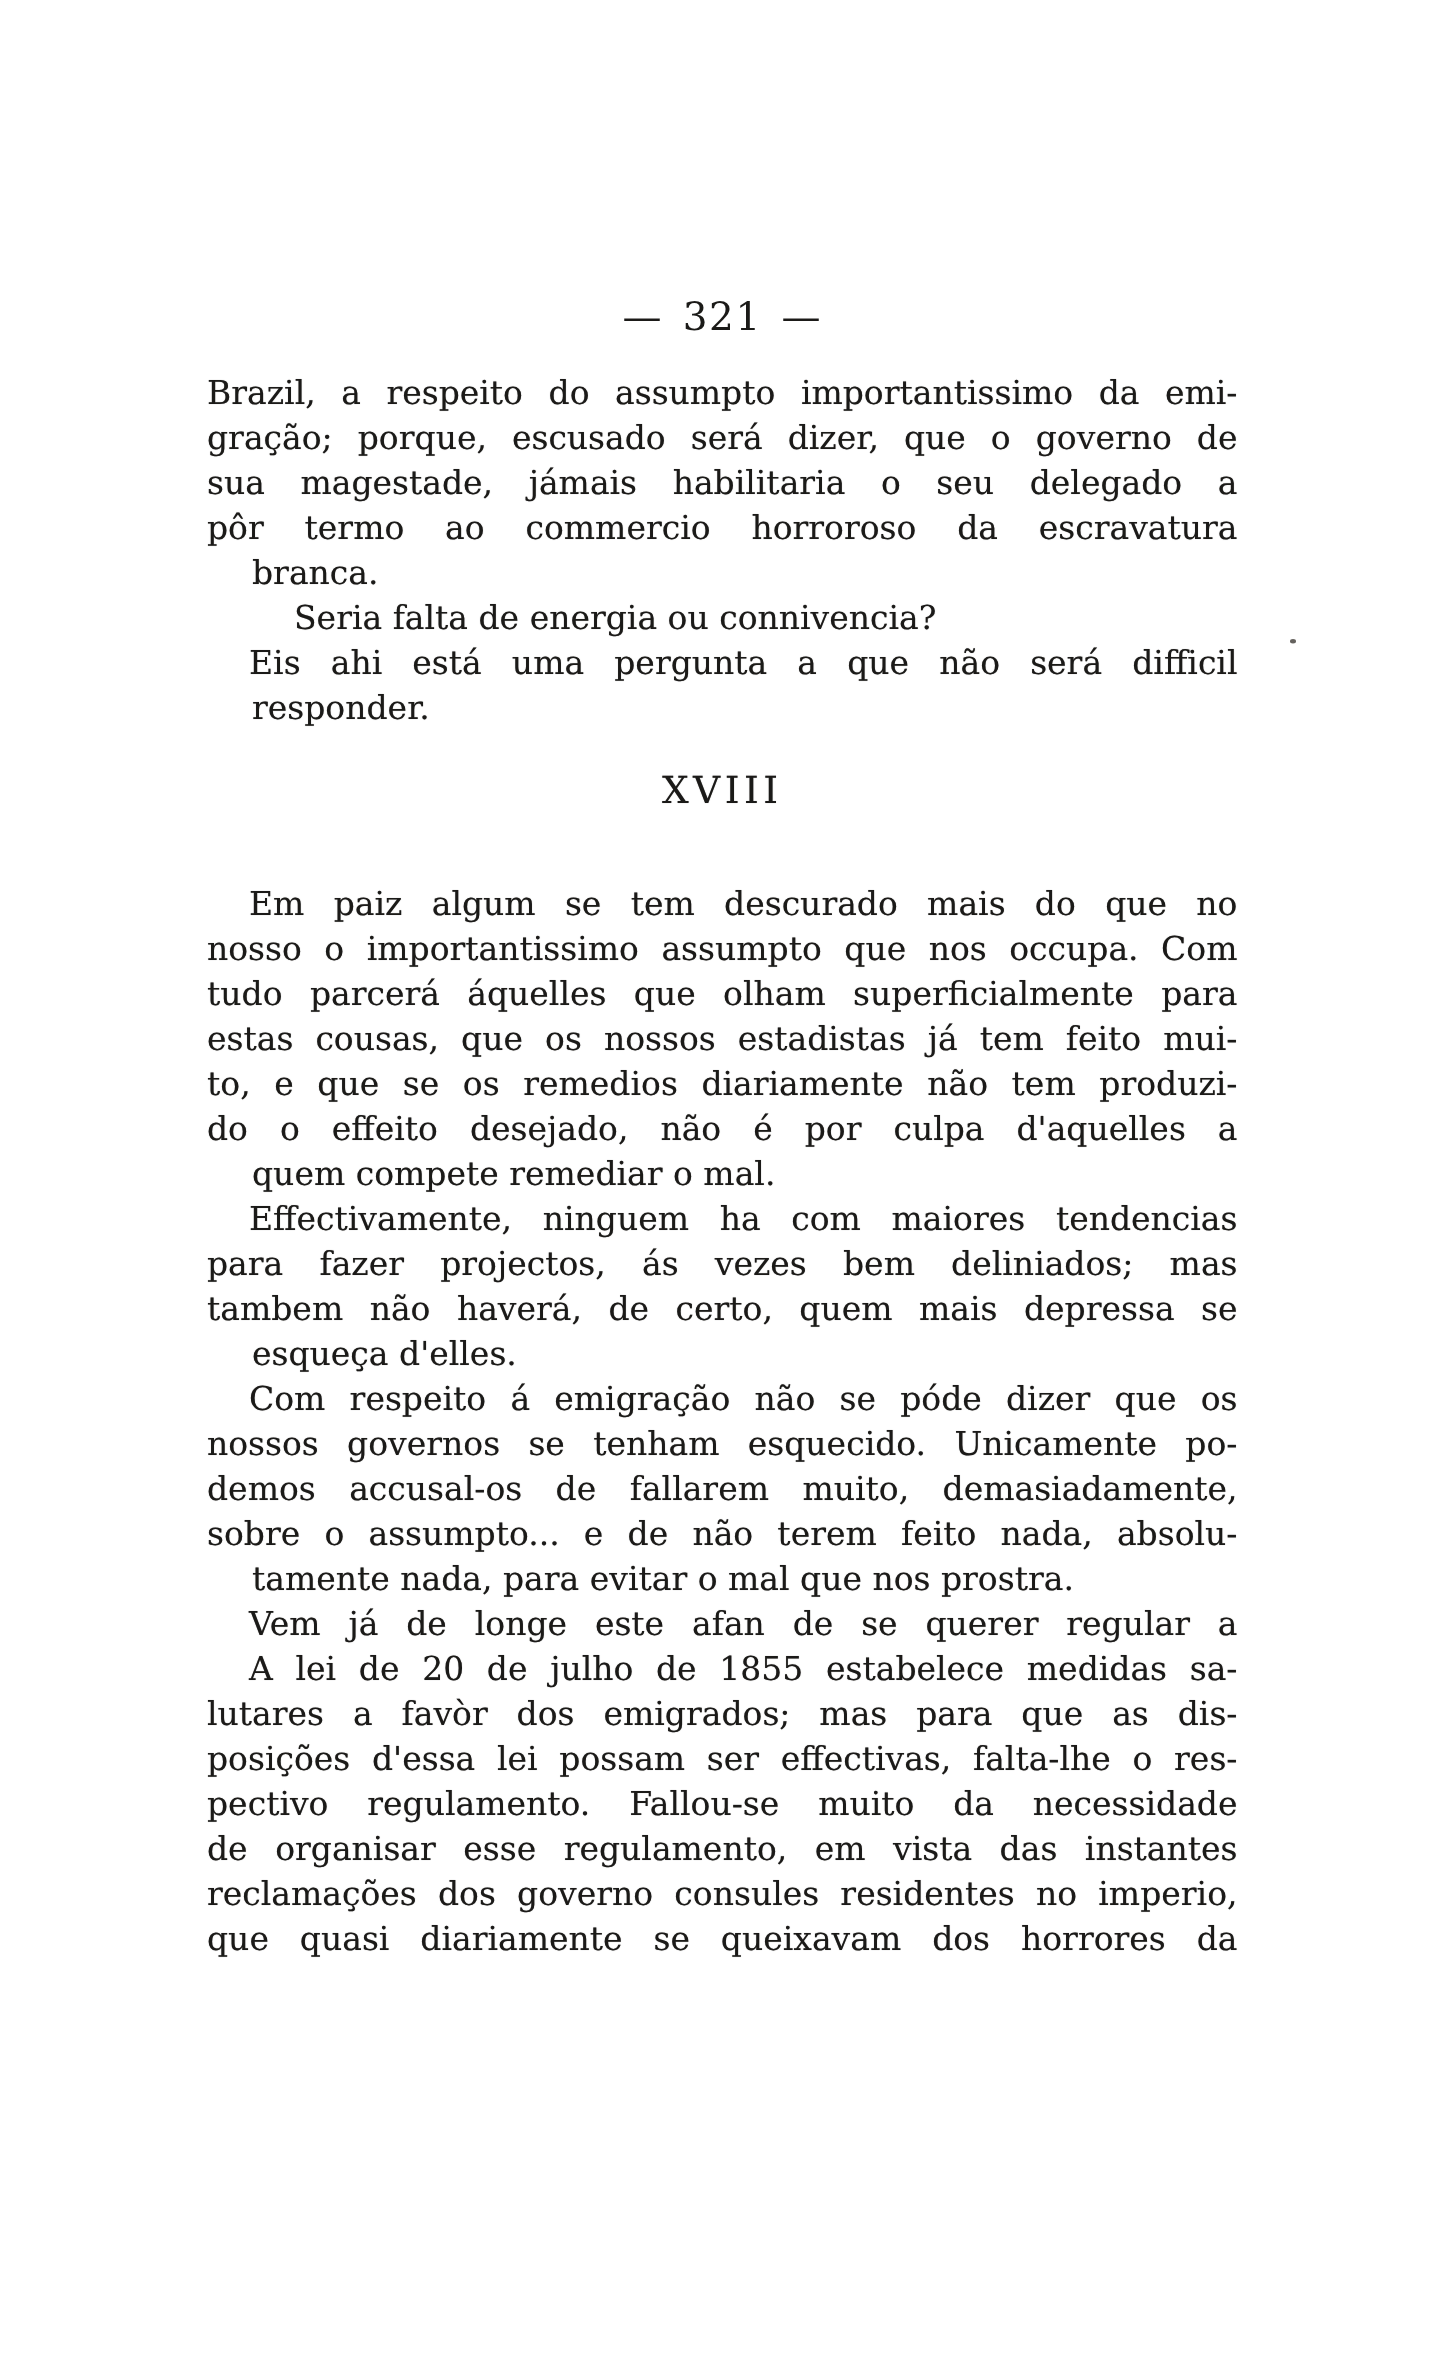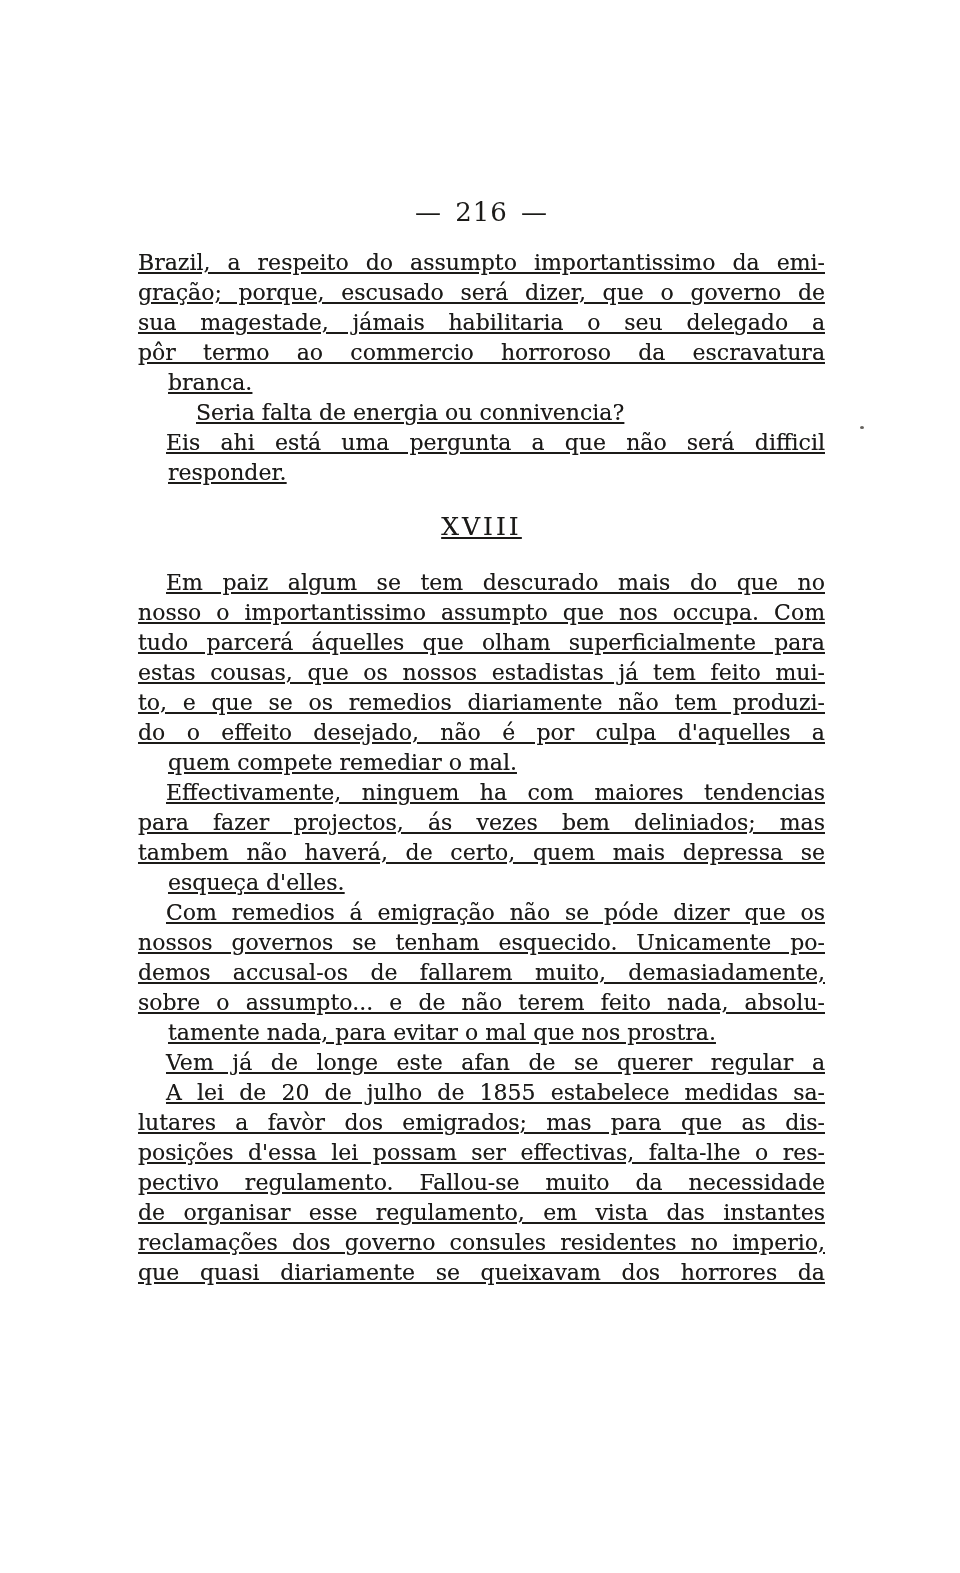--- a/index.html
+++ b/index.html
@@ -33,60 +33,59 @@
     letter-spacing: 1px;
   }
   .text-body {
     position: absolute;
     top: 248px;
     left: 138px;
     width: 687px;
     font-size: 22px;
     line-height: 30px;
     text-shadow: 0 0 0.5px rgba(27,26,24,0.55);
-    text-decoration: underline;
   }
   .paragraph {
     margin: 0;
   }
   .line {
     text-align: justify;
     text-align-last: justify;
   }
   .line.last {
     text-align-last: left;
     margin-left: 30px;
   }
   .line.indent {
     text-indent: 28px;
   }
   .section-heading {
     margin-top: 24px;
-    margin-bottom: 26px;
+    margin-bottom: 47px;
     text-align: center;
     font-size: 25px;
     line-height: 30px;
     letter-spacing: 3px;
   }
   .ink-speck {
     position: absolute;
     top: 426px;
     left: 860px;
     width: 4px;
     height: 3px;
     background: #4a4742;
     border-radius: 50%;
     opacity: 0.85;
   }
 </style>
 </head>
 <body>
 
 <div class="scan-page">
-  <div class="page-number">— 216 —</div>
+  <div class="page-number">— 321 —</div>
 
   <div class="text-body">
       <div class="paragraph">
         <div class="line">Brazil, a respeito do assumpto importantissimo da emi-</div>
         <div class="line">gração; porque, escusado será dizer, que o governo de</div>
         <div class="line">sua magestade, jámais habilitaria o seu delegado a</div>
         <div class="line">pôr termo ao commercio horroroso da escravatura</div>
         <div class="line last">branca.</div>
       </div>
       <div class="paragraph">
@@ -106,21 +105,21 @@
         <div class="line">do o effeito desejado, não é por culpa d'aquelles a</div>
         <div class="line last">quem compete remediar o mal.</div>
       </div>
       <div class="paragraph">
         <div class="line indent">Effectivamente, ninguem ha com maiores tendencias</div>
         <div class="line">para fazer projectos, ás vezes bem deliniados; mas</div>
         <div class="line">tambem não haverá, de certo, quem mais depressa se</div>
         <div class="line last">esqueça d'elles.</div>
       </div>
       <div class="paragraph">
-        <div class="line indent">Com remedios á emigração não se póde dizer que os</div>
+        <div class="line indent">Com respeito á emigração não se póde dizer que os</div>
         <div class="line">nossos governos se tenham esquecido. Unicamente po-</div>
         <div class="line">demos accusal-os de fallarem muito, demasiadamente,</div>
         <div class="line">sobre o assumpto... e de não terem feito nada, absolu-</div>
         <div class="line last">tamente nada, para evitar o mal que nos prostra.</div>
       </div>
       <div class="paragraph">
         <div class="line indent">Vem já de longe este afan de se querer regular a</div>
       </div>
       <div class="paragraph">
         <div class="line indent">A lei de 20 de julho de 1855 estabelece medidas sa-</div>

